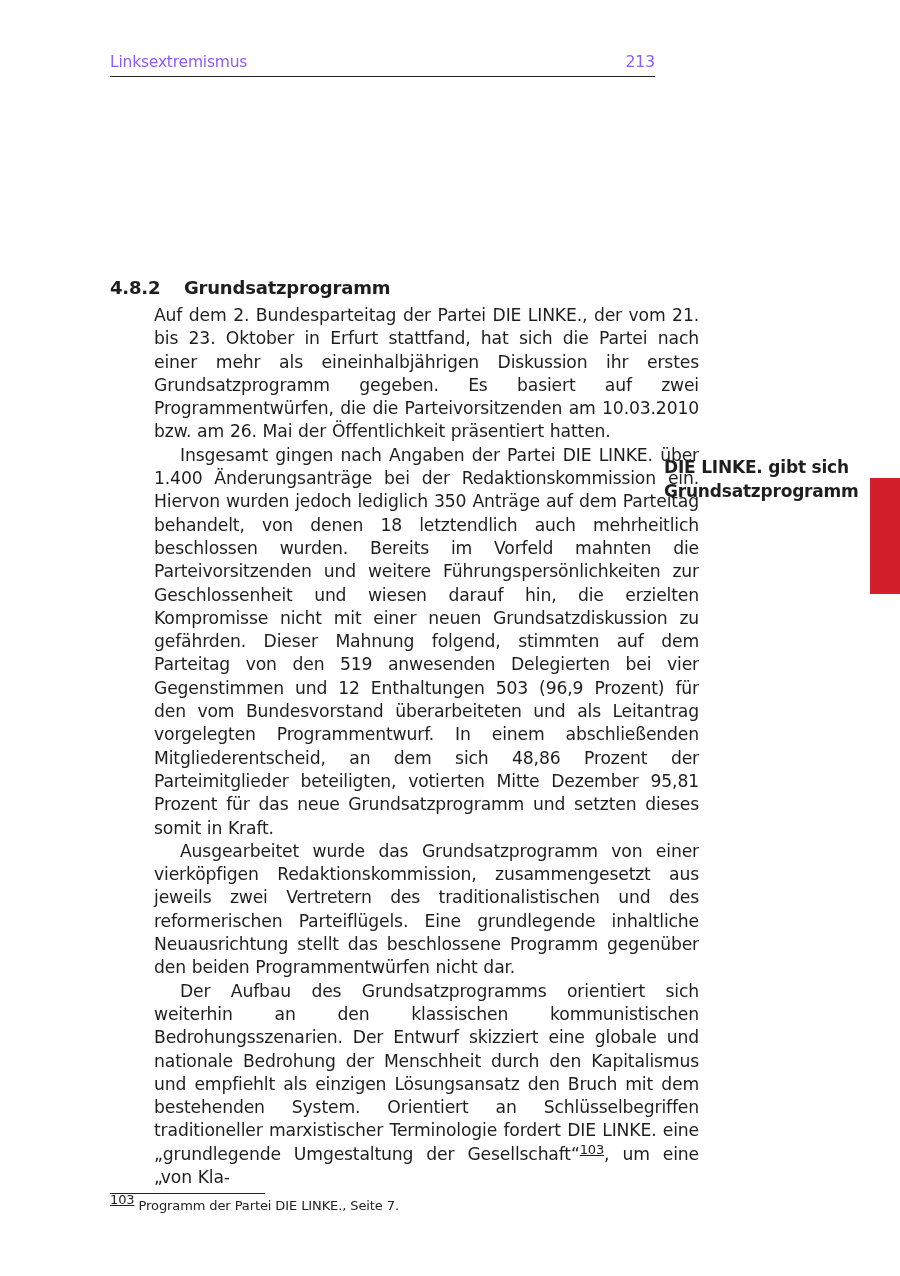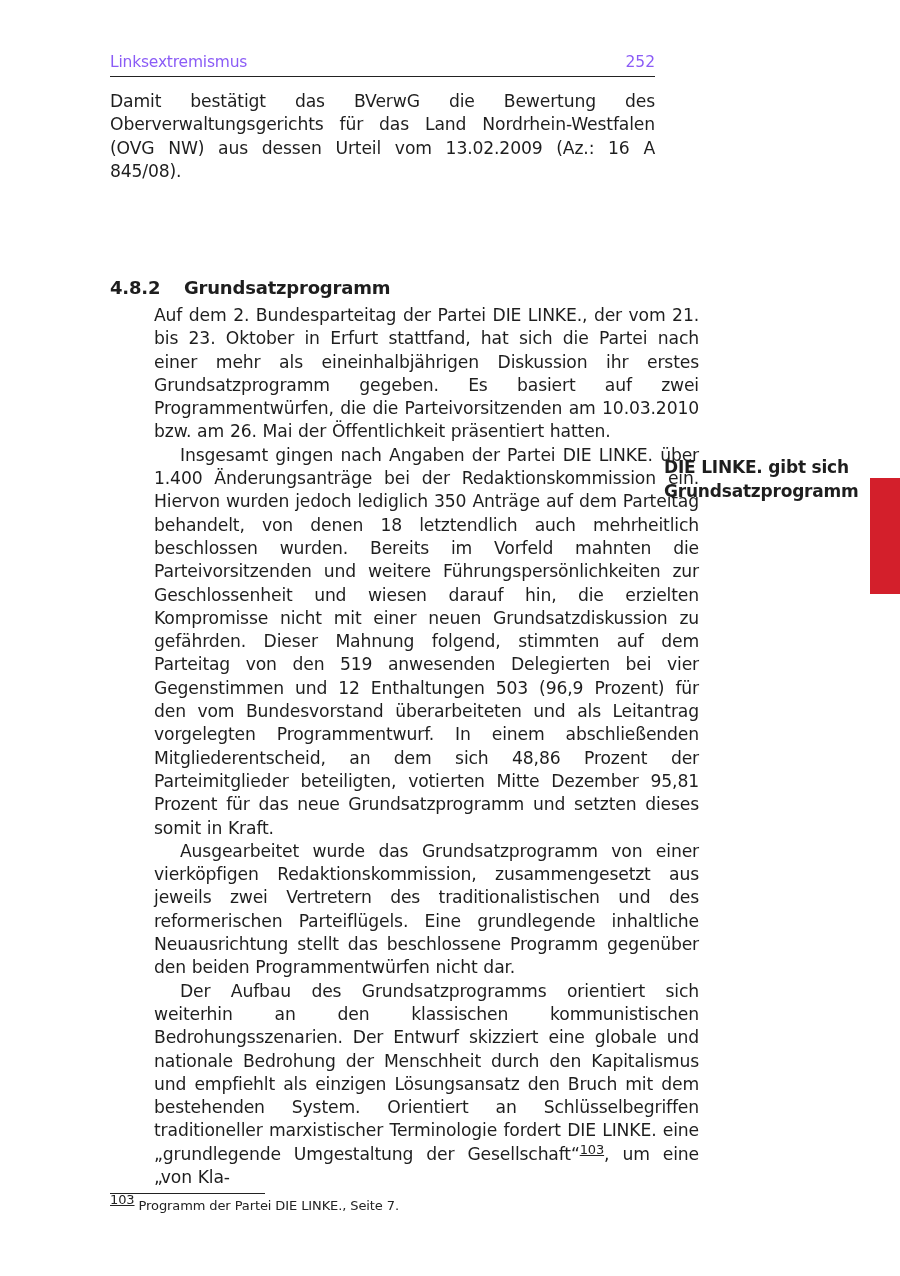--- a/index.html
+++ b/index.html
@@ -37,25 +37,24 @@
   .footnote {
     position: absolute; left: 110px; top: 1198px; font-size: 13px; color: #222; letter-spacing: -0.1px;
   }
   .footnote sup, .body sup { font-size: 13px; vertical-align: 6px; line-height: 0; text-decoration: underline; }
 </style>
 </head>
 <body>
 
 <div class="running-head">
   <span class="title">Linksextremismus</span>
-  <span class="pagenum">252</span>
+  <span class="pagenum">213</span>
 </div>
 
 <div class="body">
-  <p>Damit bestätigt das BVerwG die Bewertung des Oberverwaltungsgerichts für das Land Nordrhein-Westfalen (OVG NW) aus dessen Urteil vom 13.02.2009 (Az.: 16 A 845/08).</p>
 </div>
 
 <div class="heading">
   <span class="num">4.8.2</span><span>Grundsatzprogramm</span>
 </div>
 
 <div class="body body2">
   <p>Auf dem 2. Bundesparteitag der Partei DIE LINKE., der vom 21. bis 23. Oktober in Erfurt stattfand, hat sich die Partei nach einer mehr als eineinhalbjährigen Diskussion ihr erstes Grundsatzprogramm gegeben. Es basiert auf zwei Programmentwürfen, die die Parteivorsitzenden am 10.03.2010 bzw. am 26. Mai der Öffentlichkeit präsentiert hatten.</p>
   <p class="indent">Insgesamt gingen nach Angaben der Partei DIE LINKE. über 1.400 Änderungsanträge bei der Redaktionskommission ein. Hiervon wurden jedoch lediglich 350 Anträge auf dem Parteitag behandelt, von denen 18 letztendlich auch mehrheitlich beschlossen wurden. Bereits im Vorfeld mahnten die Parteivorsitzenden und weitere Führungspersönlichkeiten zur Geschlossenheit und wiesen darauf hin, die erzielten Kompromisse nicht mit einer neuen Grundsatzdiskussion zu gefährden. Dieser Mahnung folgend, stimmten auf dem Parteitag von den 519 anwesenden Delegierten bei vier Gegenstimmen und 12 Enthaltungen 503 (96,9 Prozent) für den vom Bundesvorstand überarbeiteten und als Leitantrag vorgelegten Programmentwurf. In einem abschließenden Mitgliederentscheid, an dem sich 48,86 Prozent der Parteimitglieder beteiligten, votierten Mitte Dezember 95,81 Prozent für das neue Grundsatzprogramm und setzten dieses somit in Kraft.</p>
   <p class="indent">Ausgearbeitet wurde das Grundsatzprogramm von einer vierköpfigen Redaktionskommission, zusammengesetzt aus jeweils zwei Vertretern des traditionalistischen und des reformerischen Parteiflügels. Eine grundlegende inhaltliche Neuausrichtung stellt das beschlossene Programm gegenüber den beiden Programmentwürfen nicht dar.</p>

